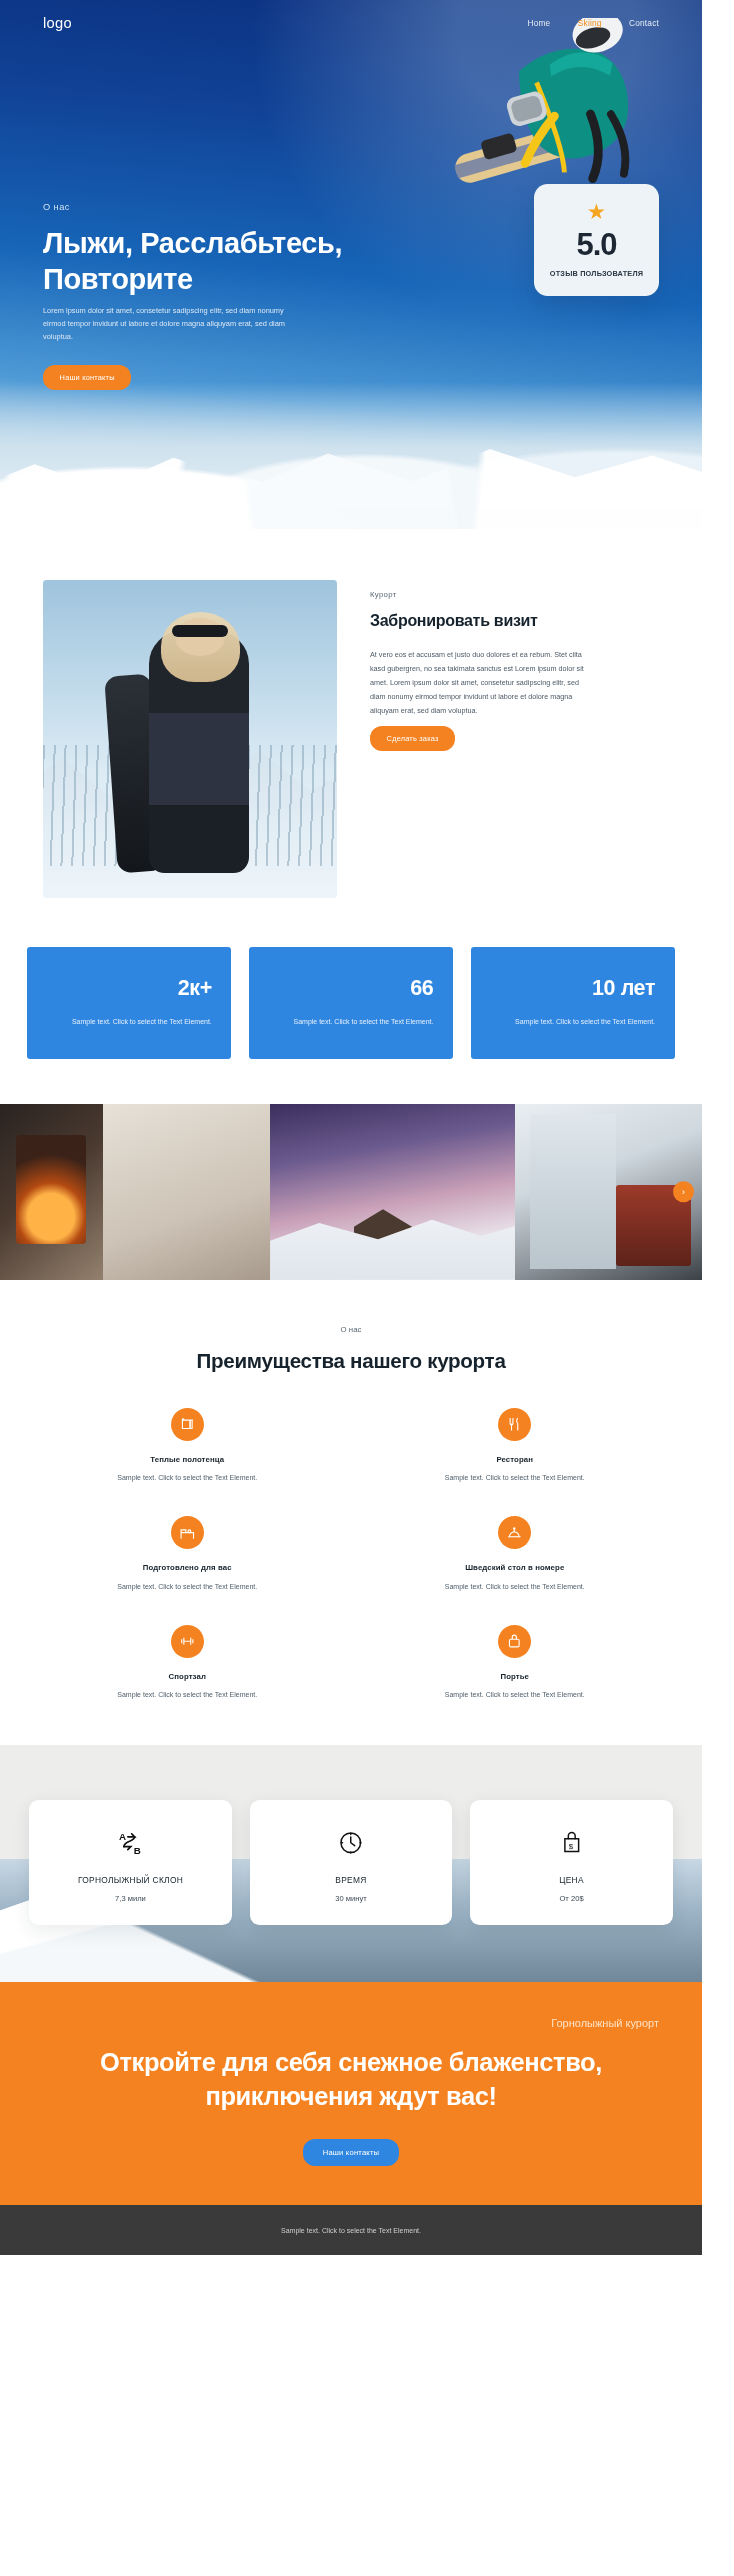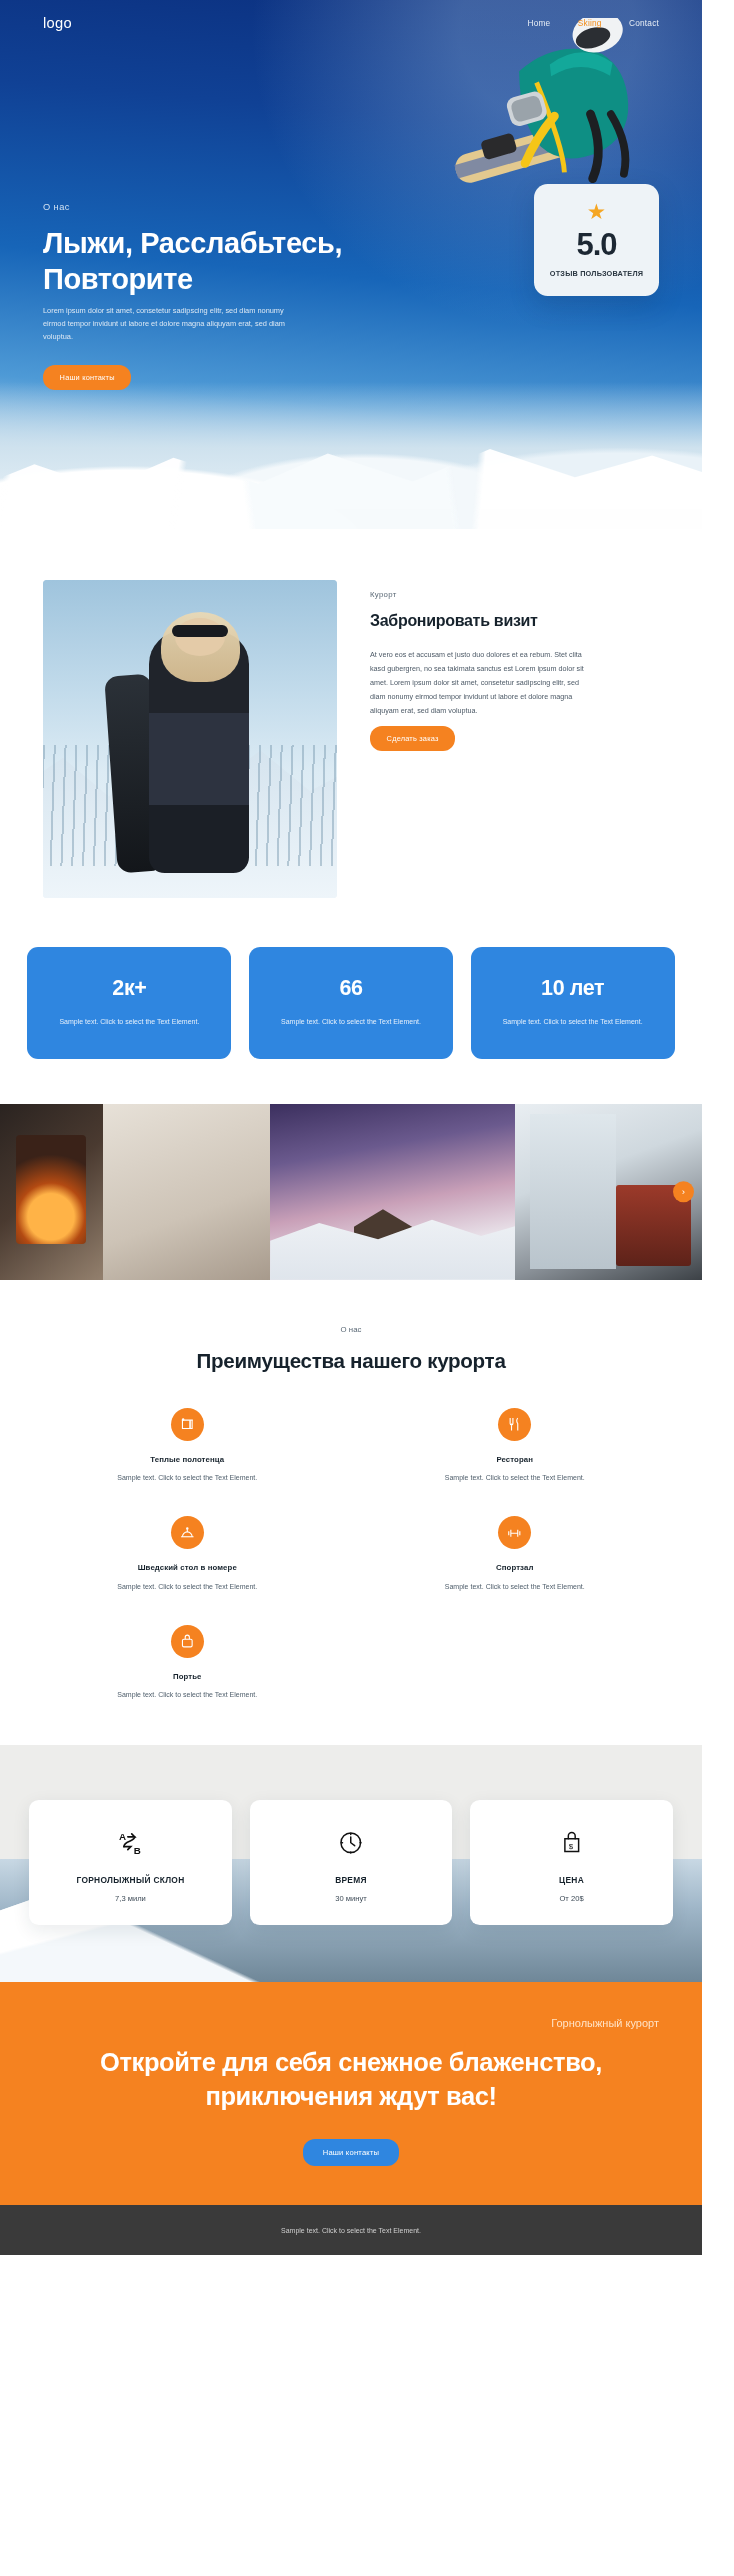--- a/index.html
+++ b/index.html
@@ -104,22 +104,22 @@
 
   .booking-text { flex:1; padding-top:9.8px; }
   .sec-eyebrow { font-size:7.8px; color:#5a6875; margin-bottom:11.7px; letter-spacing:0.3px; }
   .sec-title { font-size:16px; font-weight:700; line-height:1.32; color:#16222c; letter-spacing:-0.3px; }
   .sec-copy { margin-top:16.6px; font-size:7.2px; line-height:1.95; color:#4c5966; max-width:223px; }
   .booking-btn { margin-top:8px; }
 
   
   .stats { display:flex; gap:17.6px; padding:9.8px 27.4px 45px; }
   .stat {
-    flex:1; background:#2f86e0; border-radius:11px; color:#fff;
-    padding:29px 19.6px 31px; text-align:center; min-height:110px;
+    flex:1; background:#2f86e0; border-radius:3px; color:#fff;
+    padding:29px 19.6px 31px; text-align:right; min-height:110px;
   }
   .stat-num { font-size:21.5px; font-weight:700; letter-spacing:-0.4px; }
   .stat-text { margin-top:15.7px; font-size:7px; line-height:1.6; color:#e4effb; }
 
   
   .gallery { display:flex; height:176px; position:relative; }
   .g { flex:1; position:relative; overflow:hidden; }
   .g1 { flex:1.52; background:linear-gradient(140deg,#2a2320 0%,#4a3a30 30%,#8d7a68 62%,#cdbdae 100%); }
   .g1:after{content:"";position:absolute;left:6%;top:18%;width:26%;height:62%;
     background:radial-gradient(circle at 50% 75%,#ffb347 0 26%,#b34a12 38%,#3a2218 70%);border-radius:3.9px;}
@@ -167,21 +167,21 @@
     background:linear-gradient(165deg,#ffffff 0 30%,rgba(255,255,255,0) 31%),
                linear-gradient(25deg,#f4f8fb 0 26%,rgba(244,248,251,0) 27%);
     clip-path:polygon(0 100%,0 42%,12% 18%,26% 46%,40% 14%,55% 44%,70% 16%,85% 44%,100% 20%,100% 100%);}
   .info-cards { position:relative; display:flex; gap:17.6px; z-index:2; }
   .info-card {
     flex:1; background:#fff; border-radius:9.8px; padding:25.5px 13.7px 21.5px;
     text-align:center; box-shadow:0 5.9px 17.6px rgba(20,40,60,.09);
   }
   .info-ico { height:33px; display:flex; align-items:center; justify-content:center; margin-bottom:15.7px; }
   .info-ico svg { width:25.5px; height:25.5px; }
-  .info-name { font-size:8.4px; font-weight:700; letter-spacing:0.3px; text-transform:uppercase; }
+  .info-name { font-size:8.4px; font-weight:400; letter-spacing:0.3px; text-transform:uppercase; }
   .info-val { margin-top:9.8px; font-size:7.6px; color:#3e4b57; }
 
   
   .cta { background:#f58220; text-align:center; padding:35px 43px 39px; }
   .cta-eyebrow { font-size:11px; color:#ffe3c6; margin-bottom:15.7px;text-align:right; }
   .cta-title { color:#fff; font-size:25.5px; font-weight:700; line-height:1.36; letter-spacing:-0.4px; }
   .cta-btn { margin-top:25.5px; padding:8.8px 19.6px; font-size:7.6px; }
 
   
   .footer { background:#3a3a3a; padding:21.5px; text-align:center; }
@@ -299,20 +299,30 @@
         <div class="amen-ico">
           <svg viewBox="0 0 24 24" fill="none" stroke="#fff" stroke-width="1.6">
               <path d="M6 3v8a2 2 0 0 0 4 0V3M8 11v10"></path>
               <path d="M17 3c-2 2-2 6 0 8v10"></path>
             </svg>
         </div>
         <div class="amen-name">Ресторан</div>
         <div class="amen-text">Sample text. Click to select the Text Element.</div>
       </div>
 
+      <div class="amen-item">
+        <div class="amen-ico">
+          <svg viewBox="0 0 24 24" fill="none" stroke="#fff" stroke-width="1.6">
+              <path d="M3 18v-7h18v7M3 18v2M21 18v2M3 11V7h7v4"></path>
+              <circle cx="15" cy="9" r="2"></circle>
+            </svg>
+        </div>
+        <div class="amen-name">Подготовлено для вас</div>
+        <div class="amen-text">Sample text. Click to select the Text Element.</div>
+      </div>
 
       <div class="amen-item">
         <div class="amen-ico">
           <svg viewBox="0 0 24 24" fill="none" stroke="#fff" stroke-width="1.6">
               <path d="M3 17h18"></path>
               <path d="M5 17a7 7 0 0 1 14 0"></path>
               <path d="M12 6v4"></path>
               <circle cx="12" cy="5" r="1"></circle>
             </svg>
         </div>

